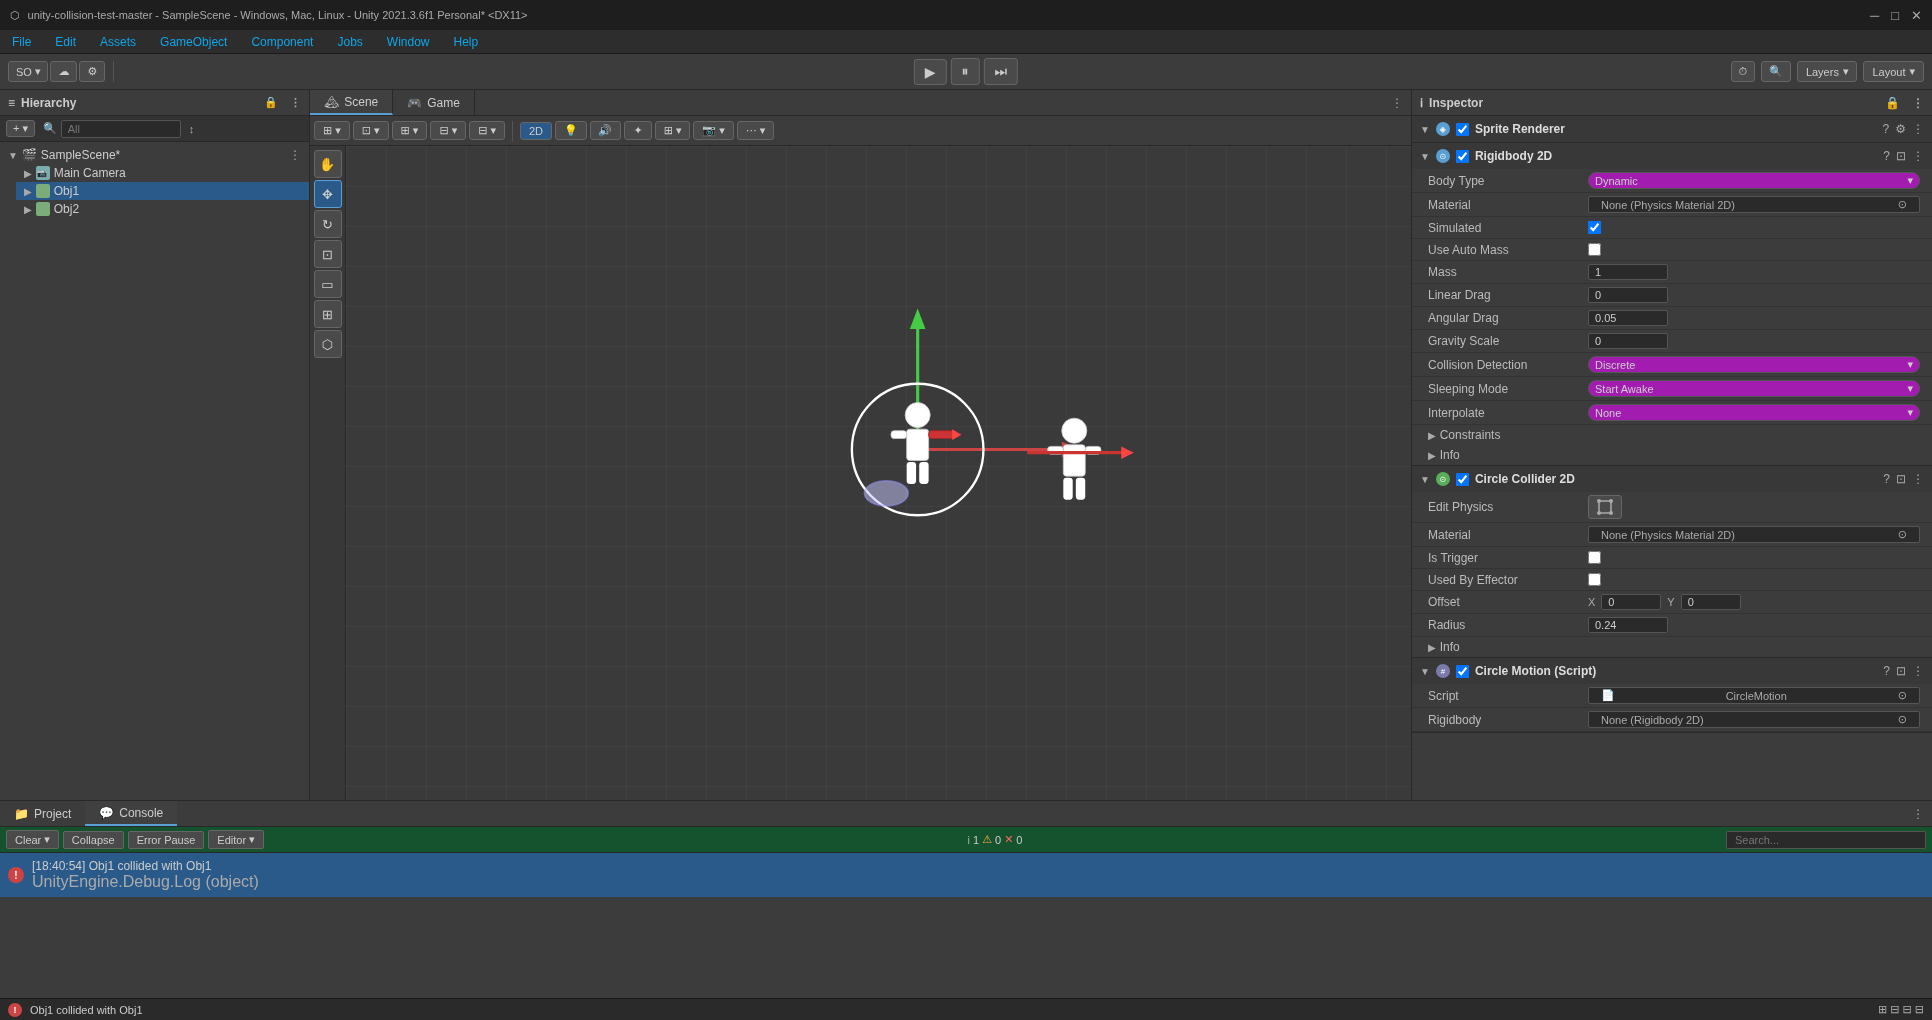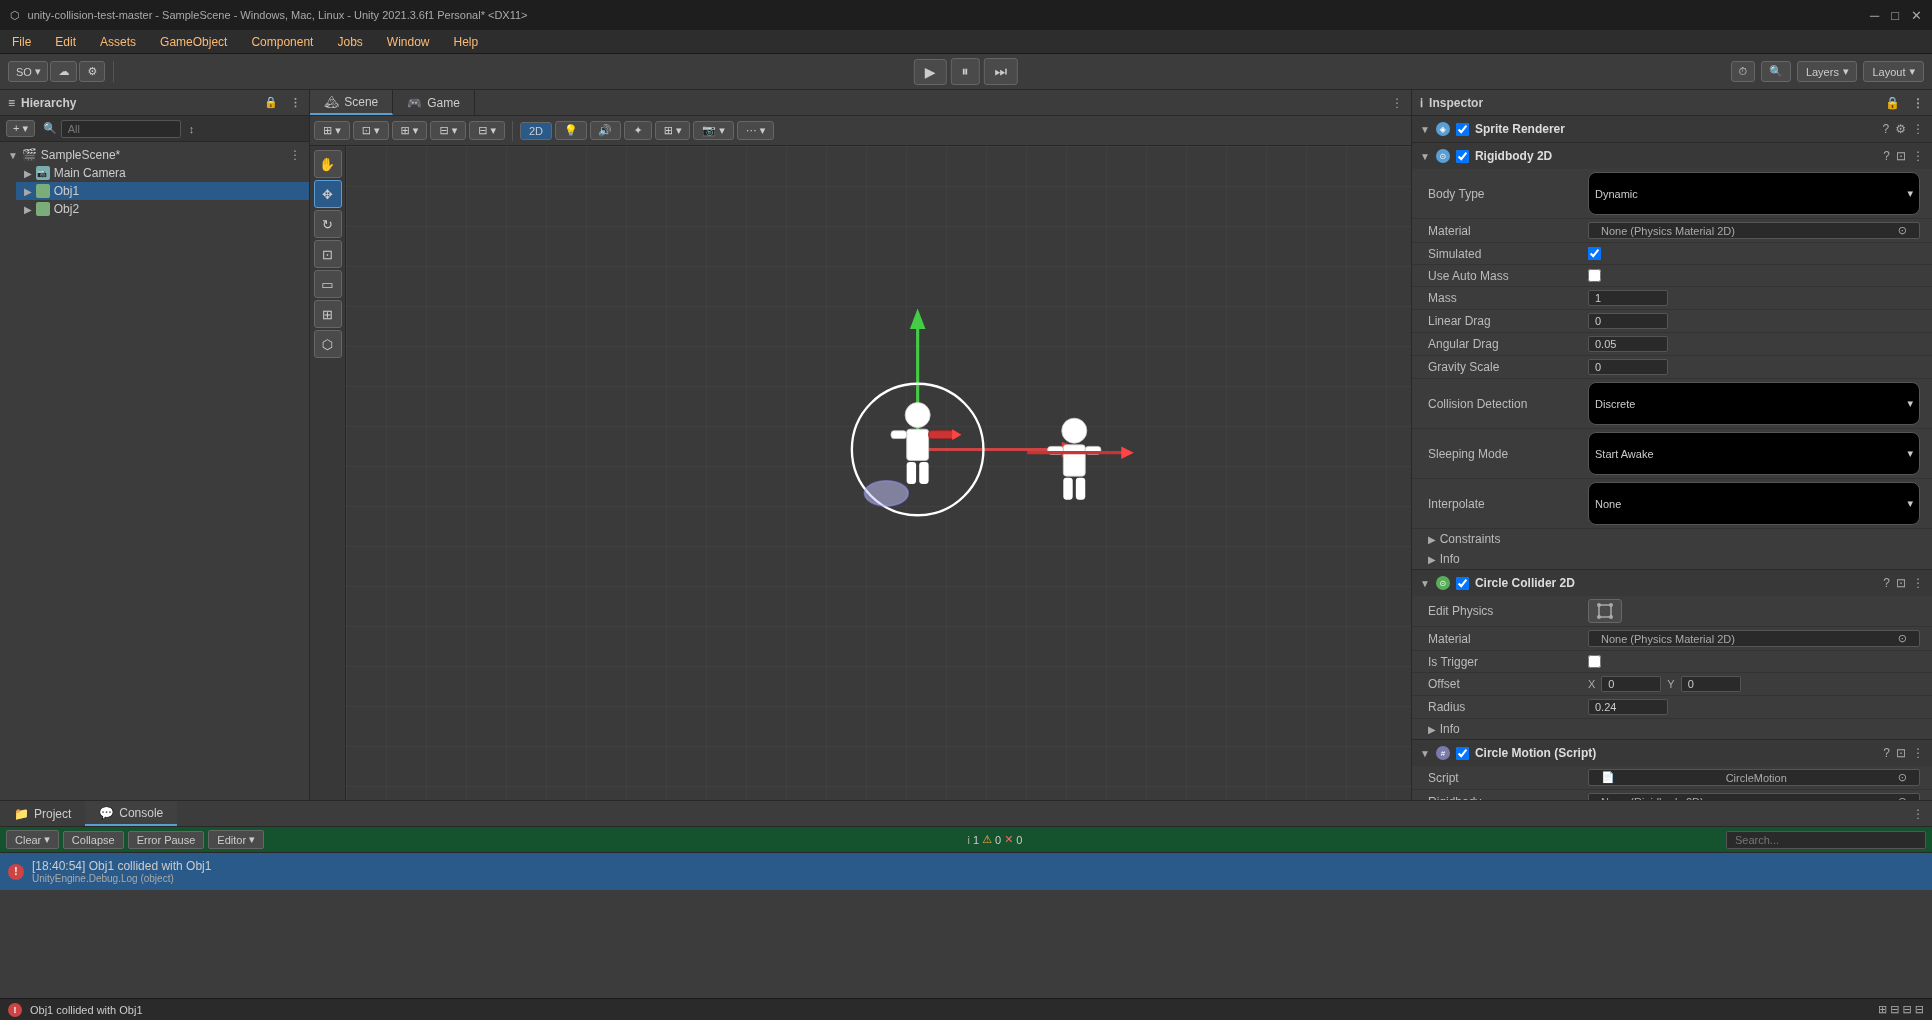--- a/index.html
+++ b/index.html
@@ -48,21 +48,21 @@
       background: #2d2d2d;
       display: flex;
       align-items: center;
       padding: 0 8px;
       gap: 16px;
       flex-shrink: 0;
       border-bottom: 1px solid #1a1a1a;
     }
     #menubar span {
       font-size: 12px;
-      color: #fdba74;
+      color: #0ea5e9;
       cursor: pointer;
       padding: 2px 4px;
     }
 
     
     #toolbar {
       height: 36px;
       background: #3c3c3c;
       display: flex;
       align-items: center;
@@ -385,25 +385,25 @@
     .prop-input {
       background: #2a2a2a;
       border: 1px solid #555;
       border-radius: 2px;
       color: #ccc;
       padding: 1px 6px;
       font-size: 11px;
       width: 80px;
     }
     .prop-dropdown {
-      background: #000000;
+      background: #a21caf;
       border: 1px solid #555;
       border-radius: 8px;
       color: #ccc;
-      padding: 14px 6px;
+      padding: 1px 6px;
       font-size: 11px;
       flex: 1;
       display: flex;
       align-items: center;
       justify-content: space-between;
     }
     .object-ref {
       background: #2a2a2a;
       border: 1px solid #555;
       border-radius: 2px;
@@ -504,21 +504,21 @@
       background: #cc4444;
       display: flex;
       align-items: center;
       justify-content: center;
       font-size: 10px;
       font-weight: bold;
       color: white;
       flex-shrink: 0;
     }
     .log-text { font-size: 12px; color: #ccc; }
-    .log-sub-text { font-size: 10px; color: #aaa; }
+    .log-sub-text { font-size: 16px; color: #aaa; }
     .count-badge {
       display: flex;
       align-items: center;
       gap: 3px;
       font-size: 11px;
       color: #ccc;
       margin-left: auto;
     }
     .badge-warn { color: #ffaa44; }
     .badge-err { color: #ff6666; }
@@ -936,20 +936,26 @@
         </div>
       </div>
 
       <div class="prop-row">
         <span class="prop-label">Is Trigger</span>
         <div class="prop-value">
           <input type="checkbox" style="">
         </div>
       </div>
 
+      <div class="prop-row">
+        <span class="prop-label">Used By Effector</span>
+        <div class="prop-value">
+          <input type="checkbox" style="">
+        </div>
+      </div>
 
       <div class="prop-row">
         <span class="prop-label">Offset</span>
         <div class="prop-value xy-pair">
           <span class="xy-label">X</span>
           <input class="prop-input" type="text" value="0" style="width: 60px;">
           <span class="xy-label">Y</span>
           <input class="prop-input" type="text" value="0" style="width: 60px;">
         </div>
       </div>

